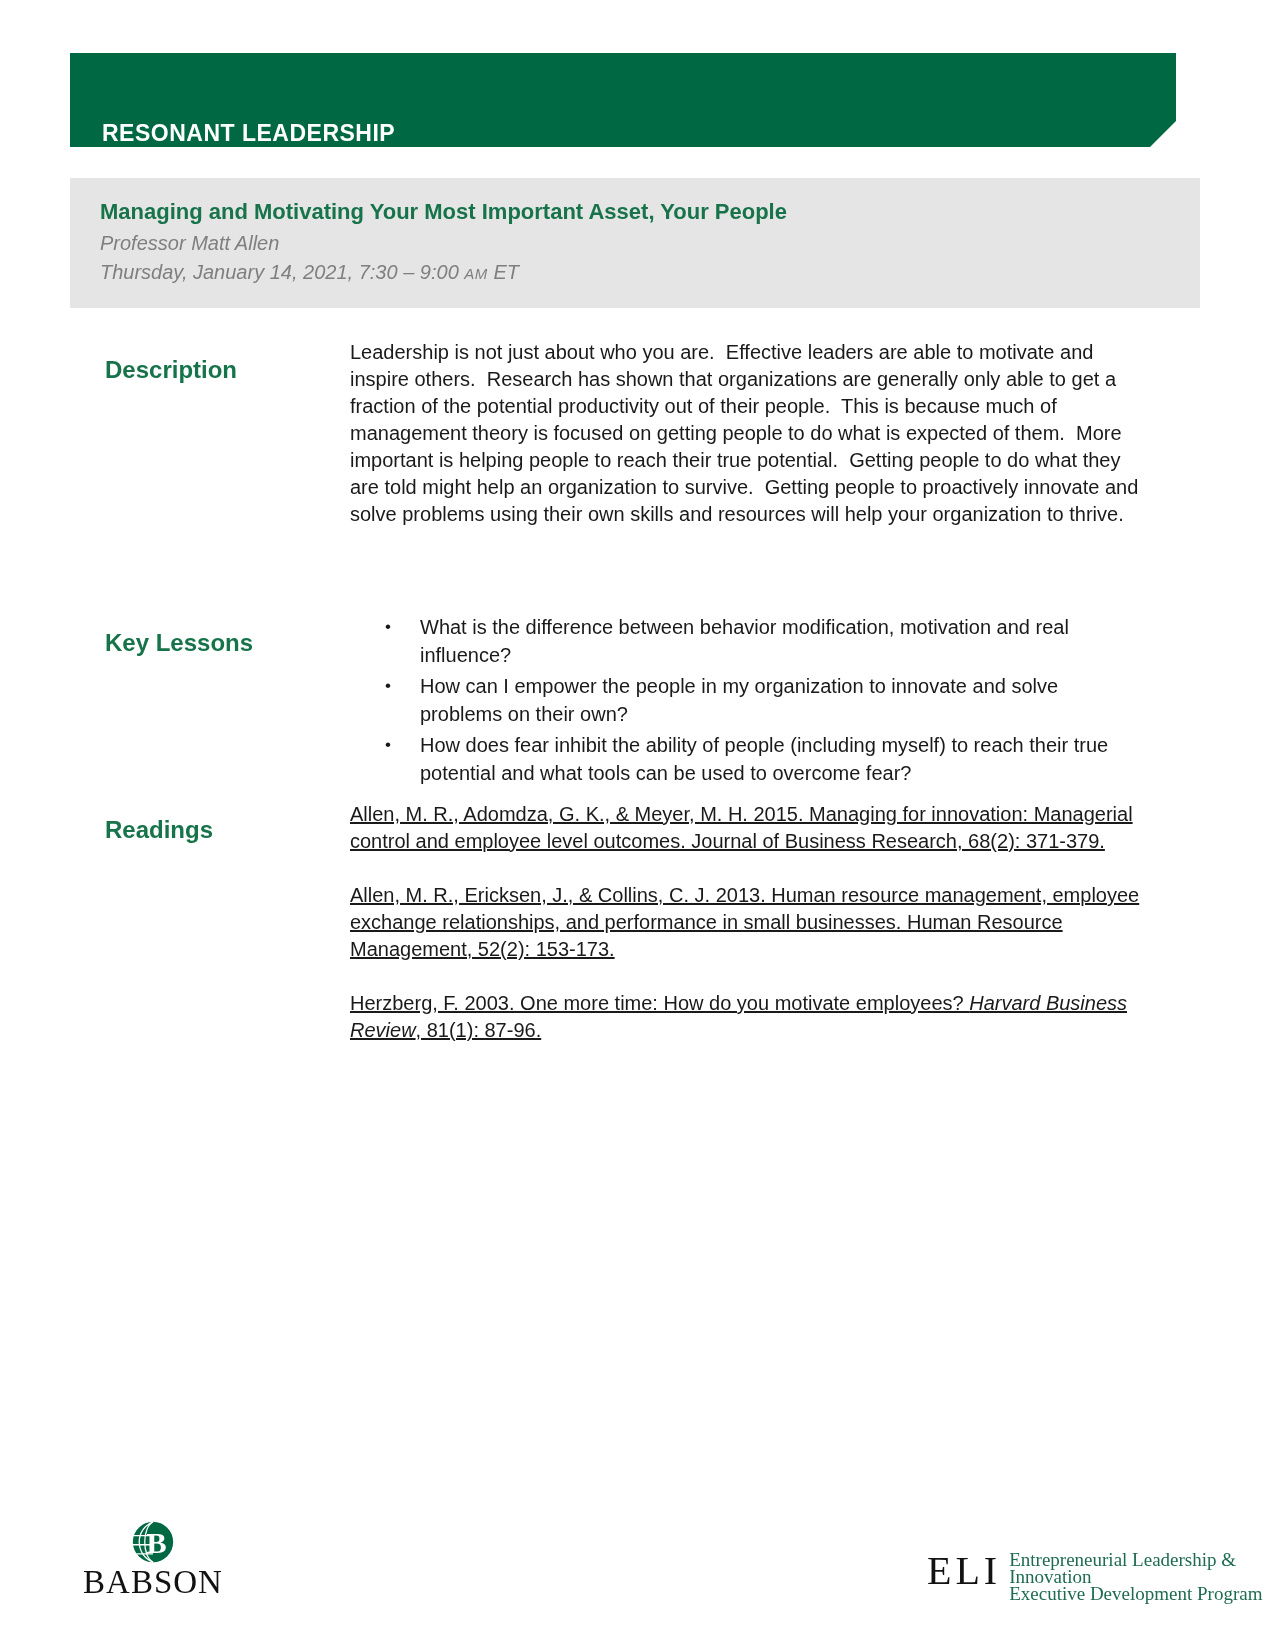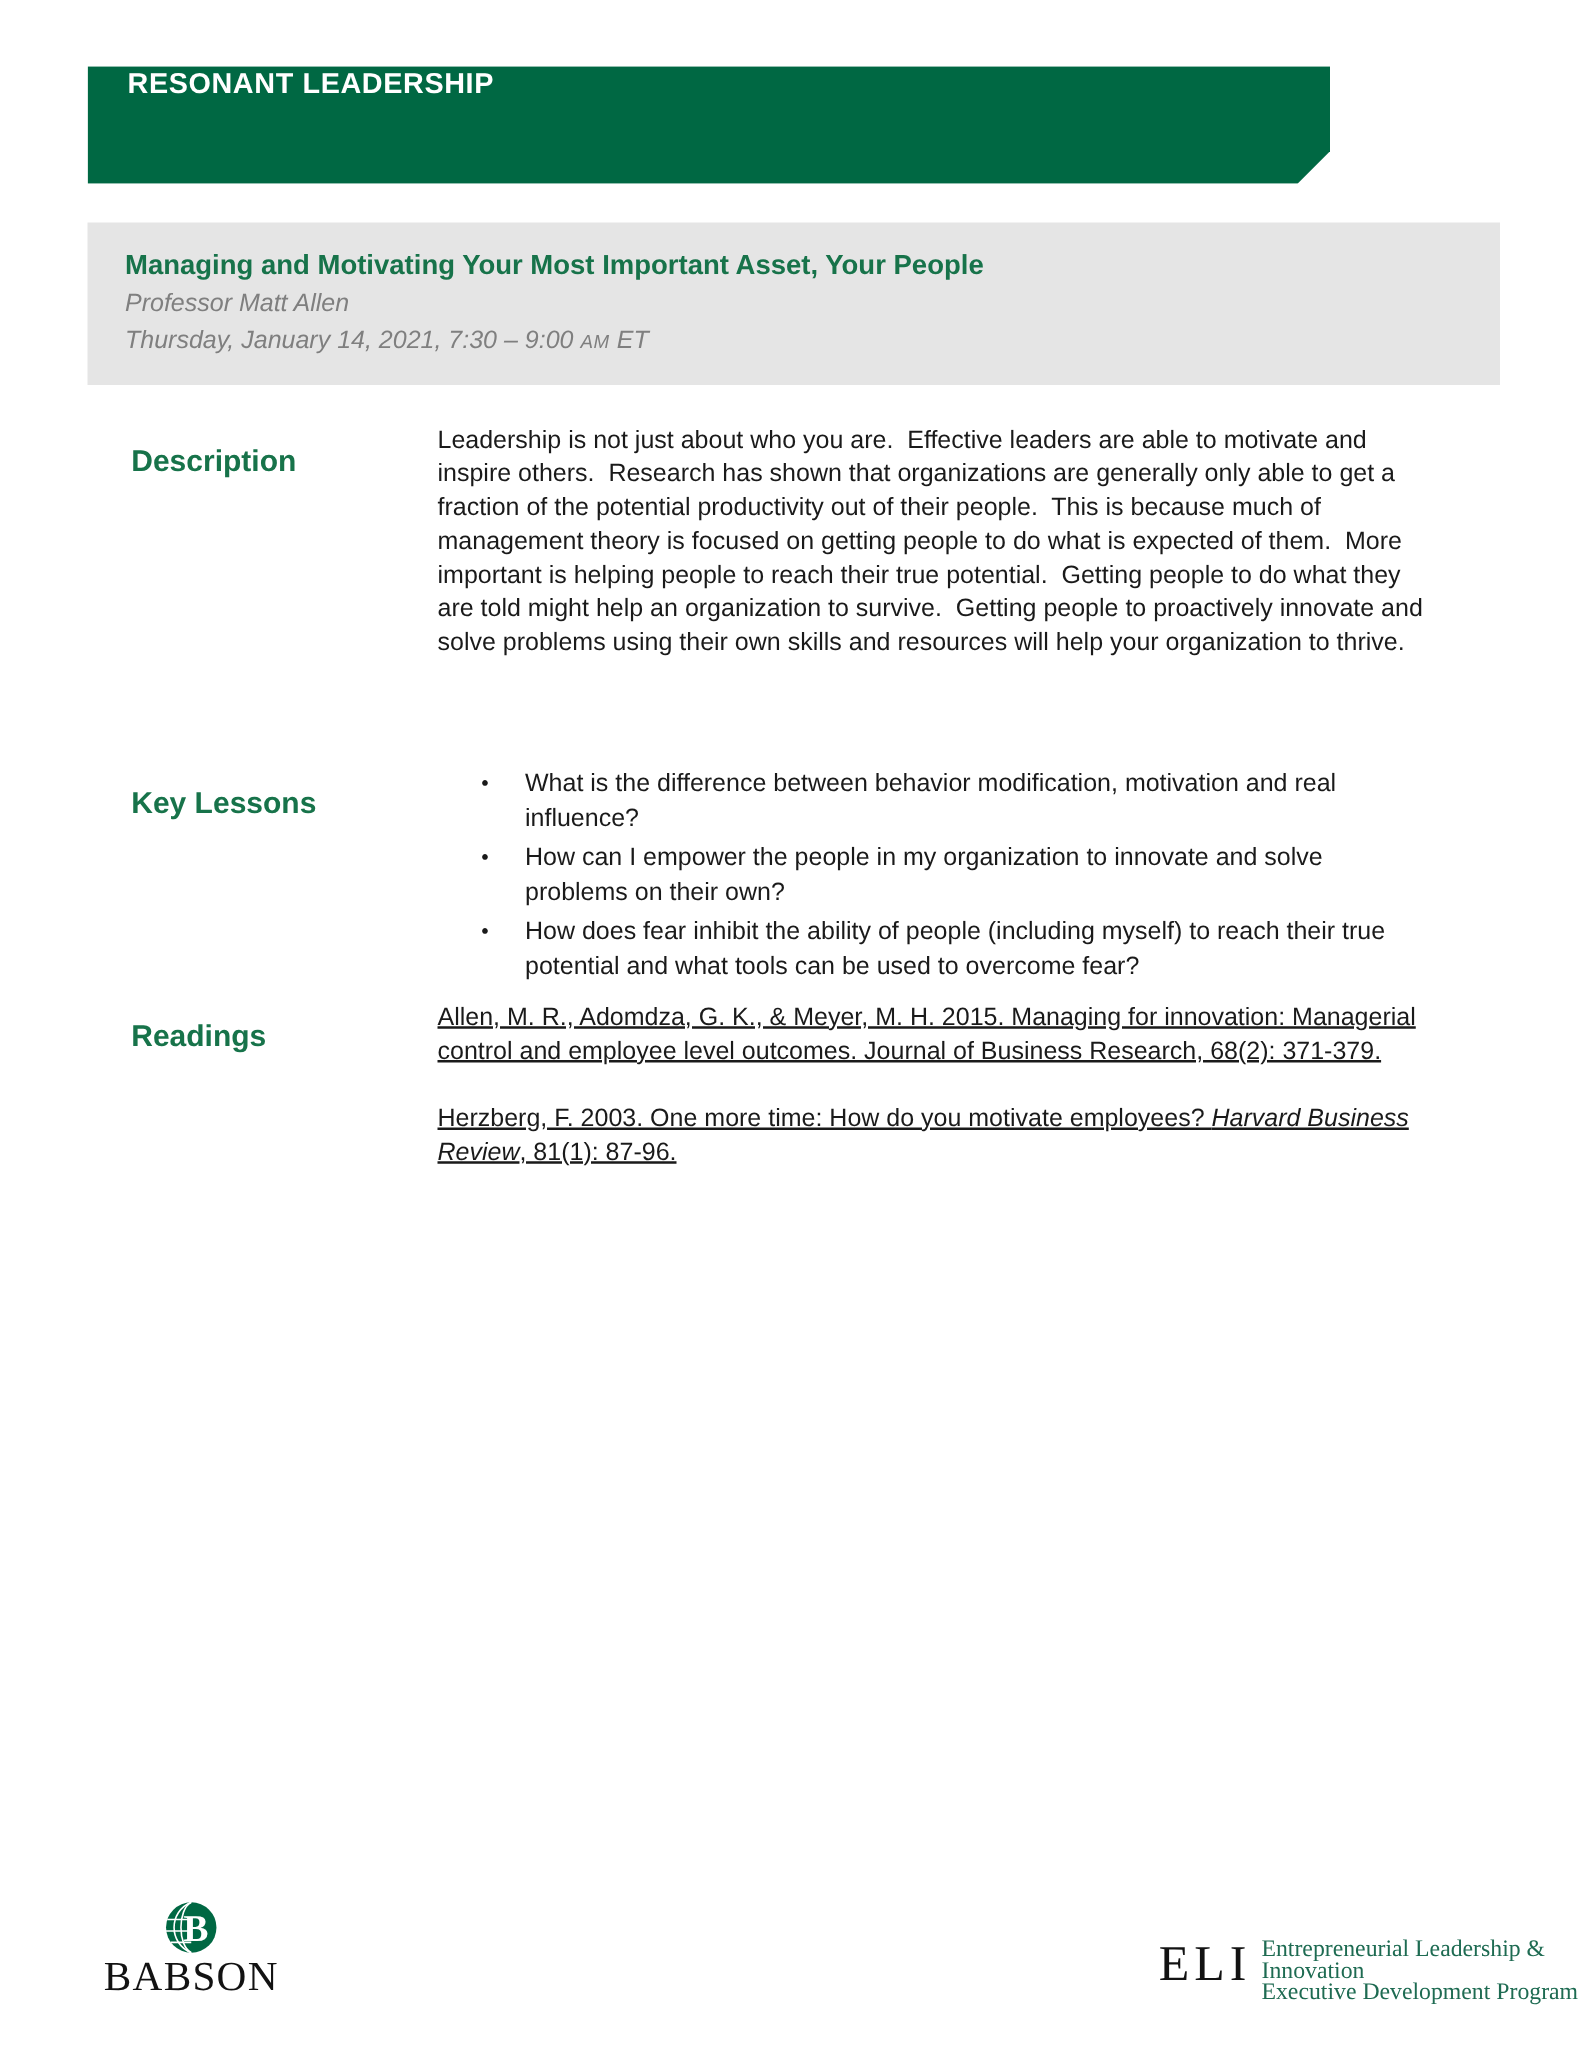--- a/index.html
+++ b/index.html
@@ -6,24 +6,24 @@
   .page{
     position:relative;
     width:1275px;height:1650px;
     background:#ffffff;
     font-family:"Liberation Sans",sans-serif;
     color:#1a1a1a;
     overflow:hidden;
   }
   
   .banner{
-    position:absolute;left:70px;top:53px;width:994px;height:94px;
+    position:absolute;left:70px;top:53px;width:1106px;height:94px;
     background:#006843;
     clip-path:polygon(0 0,100% 0,100% calc(100% - 26px),calc(100% - 26px) 100%,0 100%);
-    display:flex;align-items:flex-start;
+    display:flex;align-items:flex-end;
   }
   .banner-title{
     color:#ffffff;font-weight:bold;font-size:23px;letter-spacing:.5px;
     padding-left:32px;
   }
   
   .session-box{
     position:absolute;left:70px;top:178px;width:1130px;height:130px;
     background:#e5e5e5;
     box-sizing:border-box;
@@ -120,20 +120,21 @@
     </li>
     <li>
       <span class="bullet">•</span>
       <span class="lesson-text">How does fear inhibit the ability of people (including myself) to reach their true potential and what tools can be used to overcome fear?</span>
     </li>
   </ul>
 
   <div class="sec-heading h-readings">Readings</div>
   <div class="readings-block">
     <p>Allen, M. R., Adomdza, G. K., &amp; Meyer, M. H. 2015. Managing for innovation: Managerial control and employee level outcomes. Journal of Business Research, 68(2): 371-379.</p>
+    <p>Allen, M. R., Ericksen, J., &amp; Collins, C. J. 2013. Human resource management, employee exchange relationships, and performance in small businesses. Human Resource Management, 52(2): 153-173.</p>
     <p><span>Herzberg, F. 2003. One more time: How do you motivate employees? </span><span class="italic">Harvard Business Review</span><span>, 81(1): 87-96.</span></p>
   </div>
 
   <div class="babson-logo">
     <svg class="babson-globe" viewBox="0 0 48 48" xmlns="http://www.w3.org/2000/svg">
       <circle cx="24" cy="24" r="22" fill="#006843"></circle>
       <path d="M24 2 C12 8 12 40 24 46" fill="none" stroke="#ffffff" stroke-width="1.4"></path>
       <path d="M24 2 C4 10 4 38 24 46" fill="none" stroke="#ffffff" stroke-width="1.4"></path>
       <path d="M3 17 L24 17 M2 27 L24 27 M6 37 L24 37" stroke="#ffffff" stroke-width="1.4"></path>
       <text x="28" y="36" text-anchor="middle" font-family="Liberation Serif, serif" font-weight="bold" font-size="33" fill="#ffffff">B</text>

